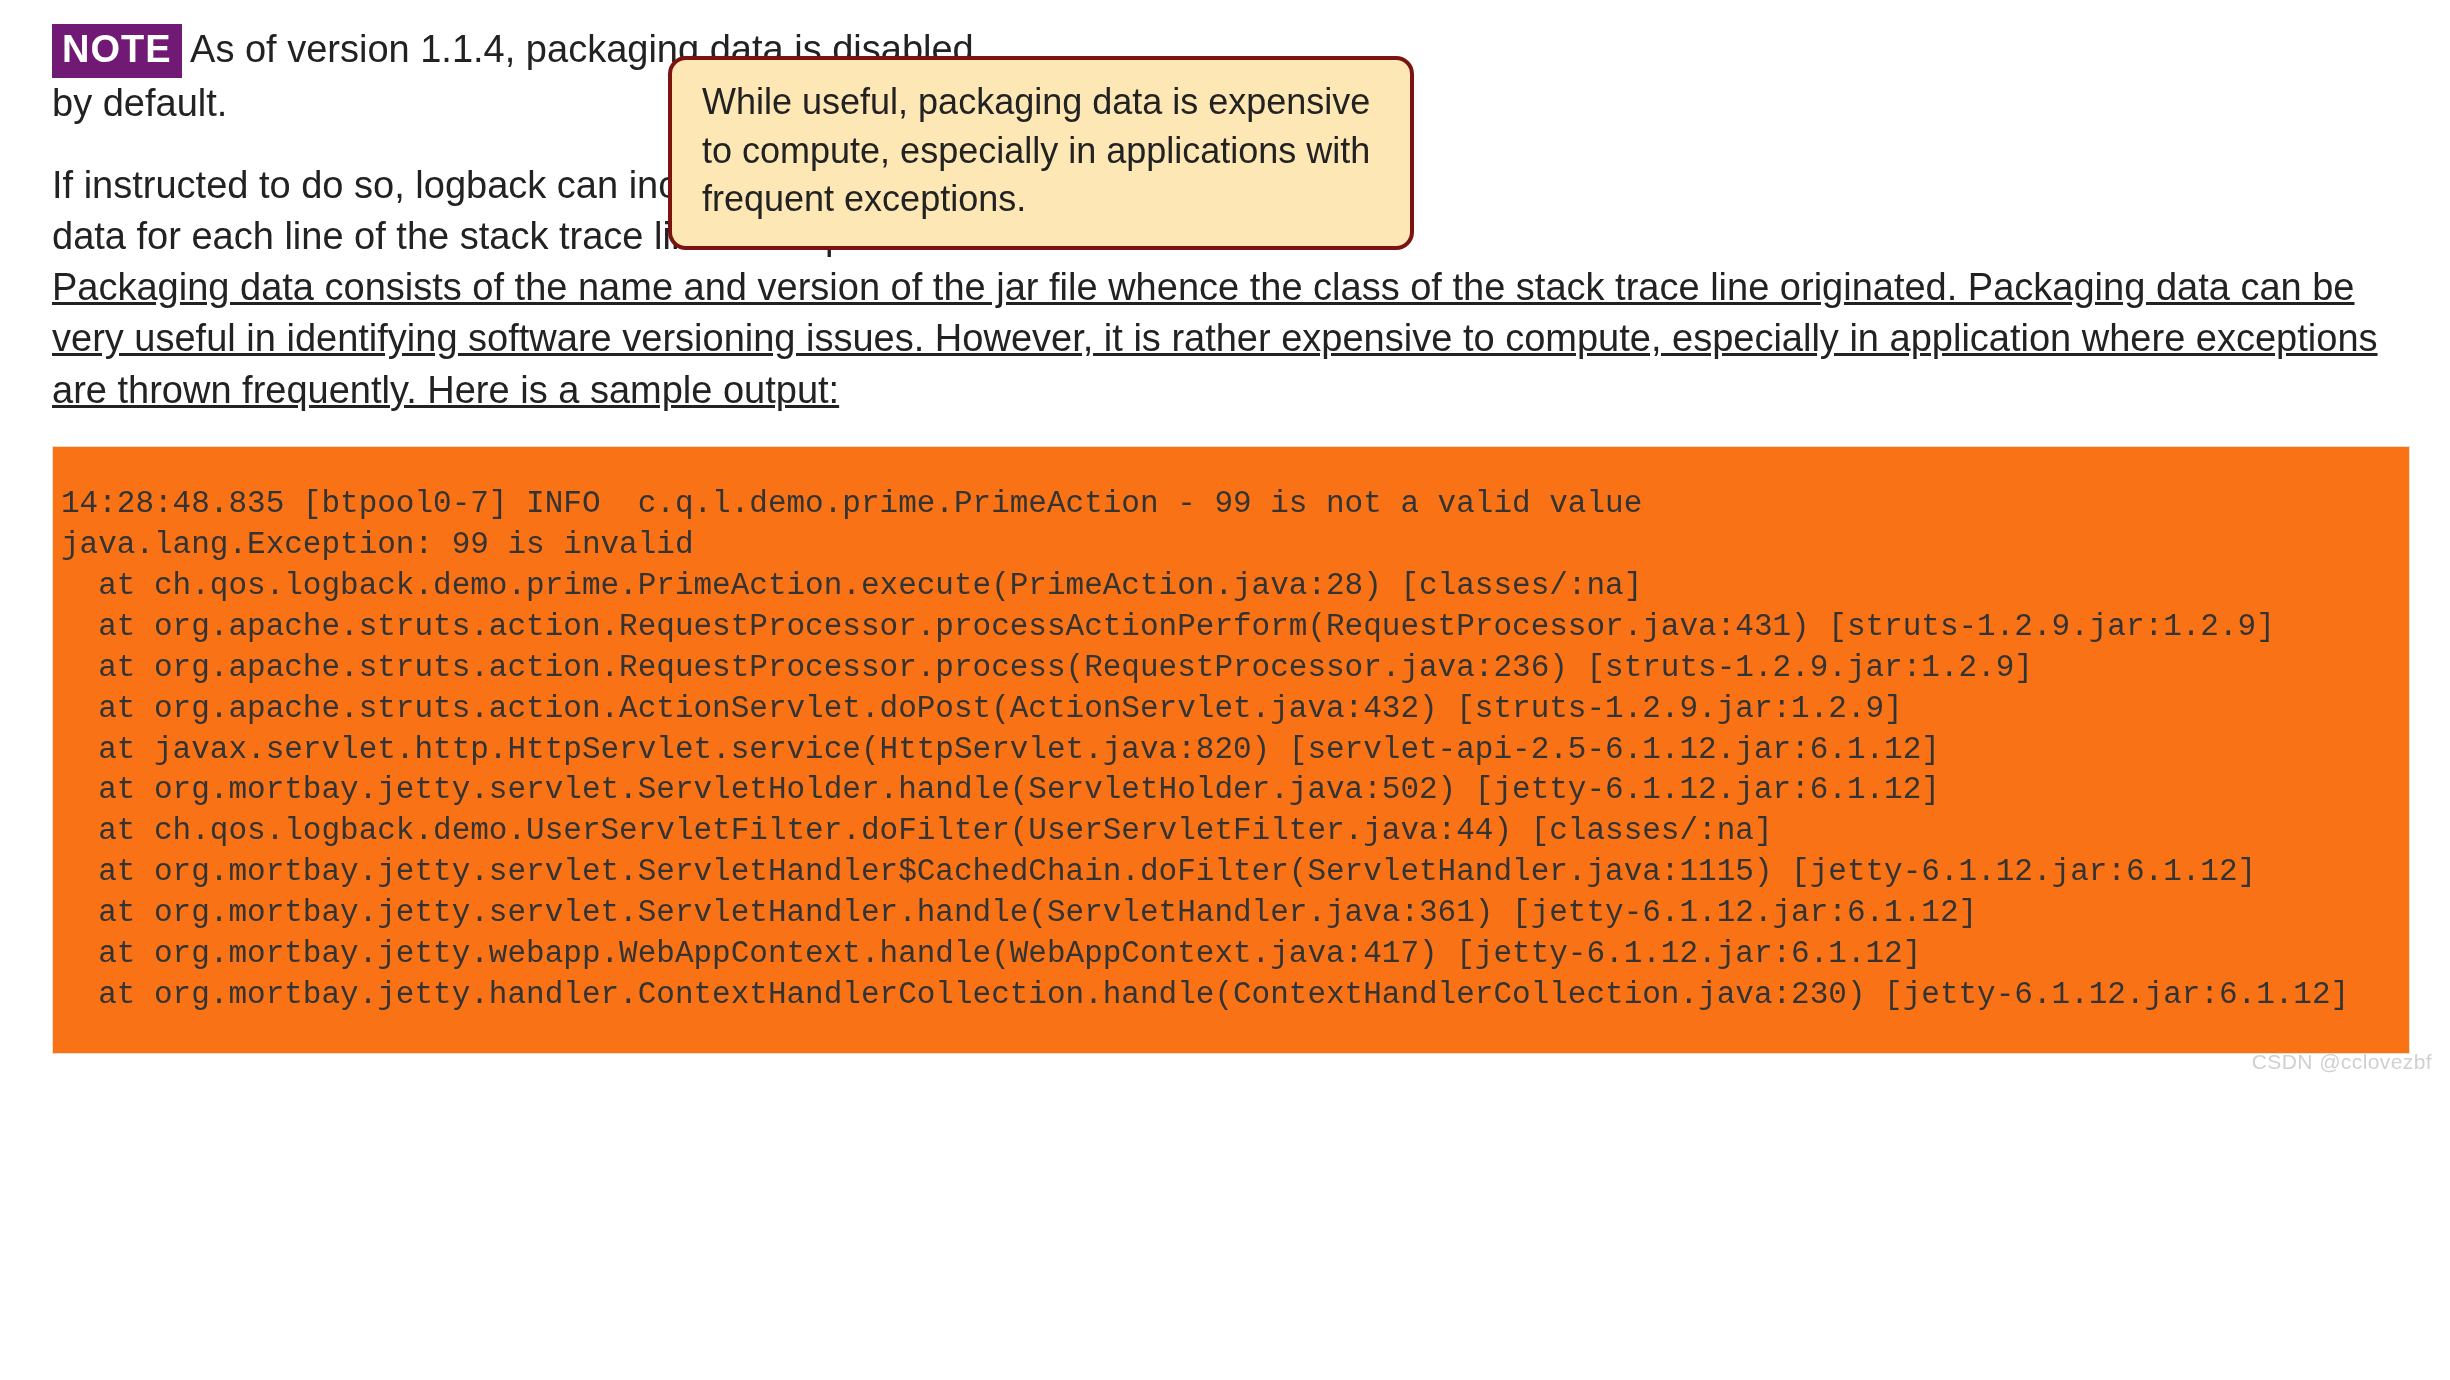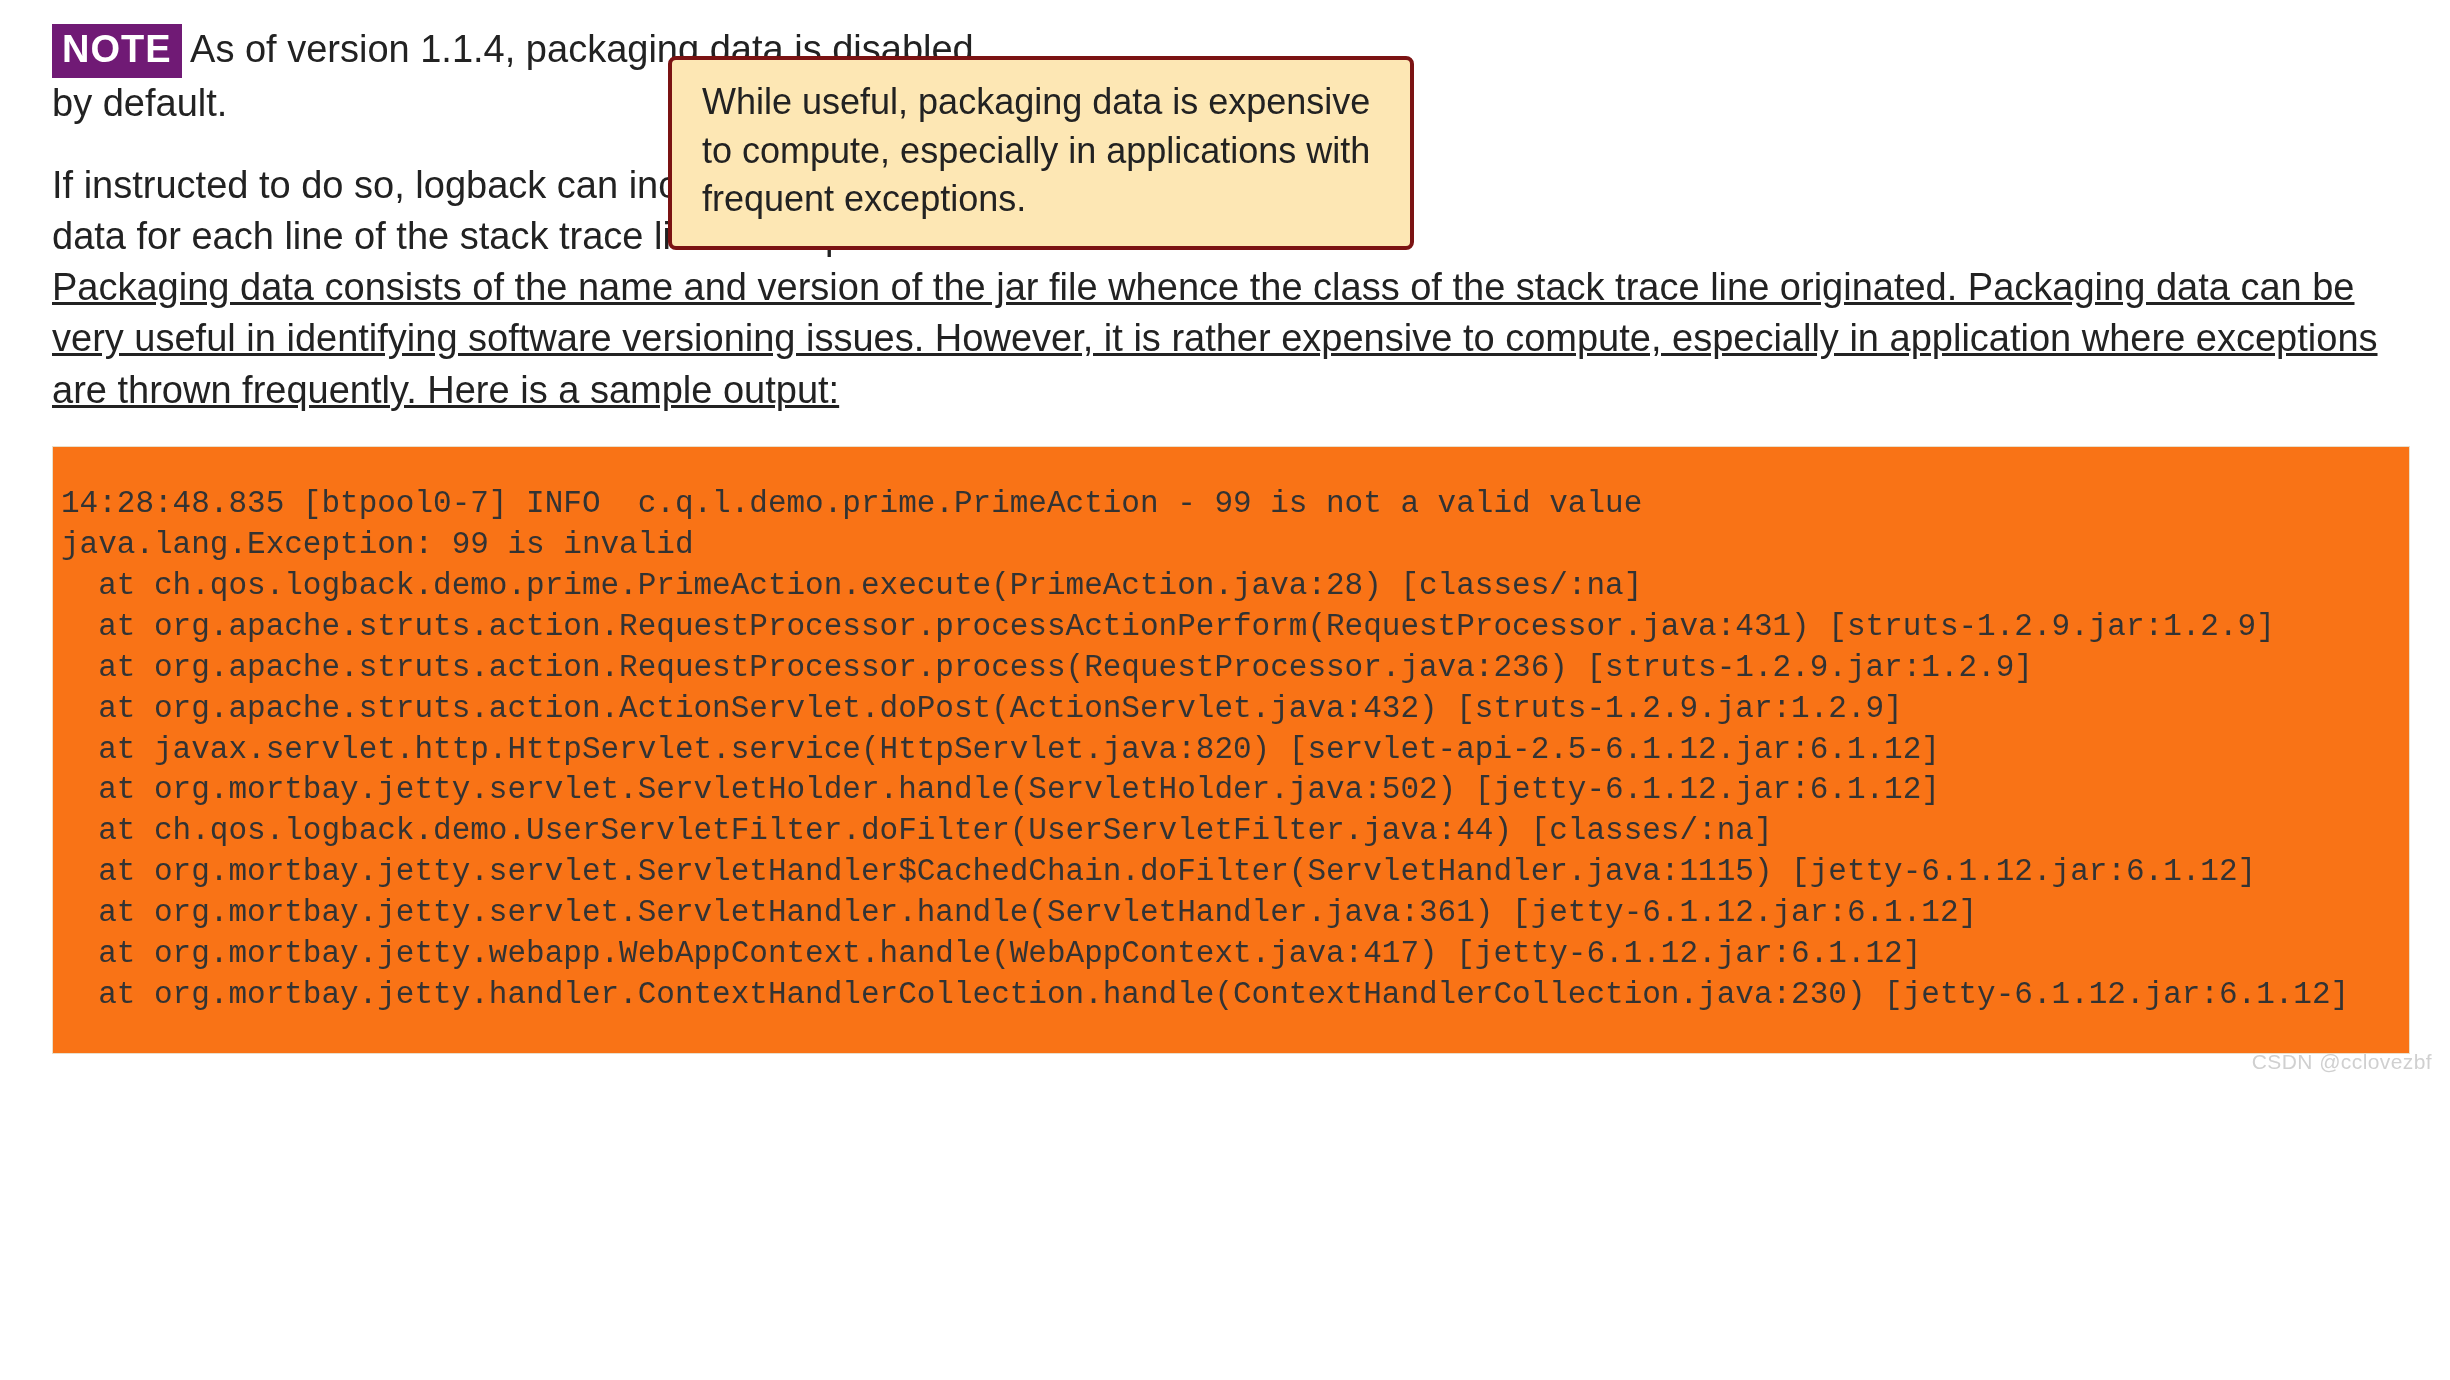--- a/index.html
+++ b/index.html
@@ -44,21 +44,21 @@
     max-width: 2360px;
     text-decoration: underline;
   }
   .callout {
     position: absolute;
     top: 56px;
     left: 668px;
     width: 746px;
     background: #fde7b4;
     border: 4px solid #7b1313;
-    border-radius: 8px;
+    border-radius: 18px;
     padding: 18px 30px 22px 30px;
     font-size: 36px;
     color: #222;
     line-height: 1.35;
   }
   .code-wrap {
     margin-top: 30px;
     width: 2358px;
     overflow-x: scroll;
     background: #f97316;

